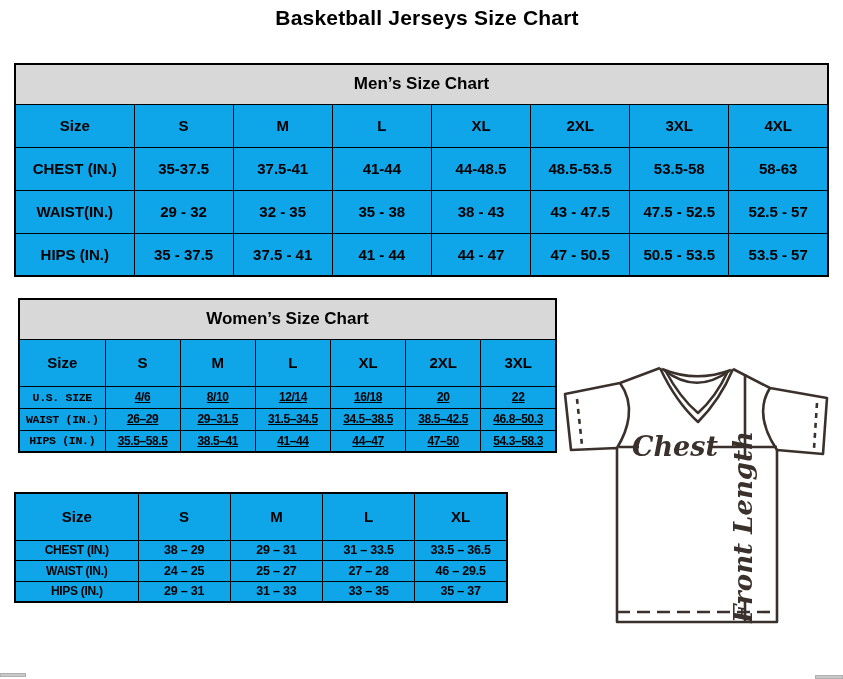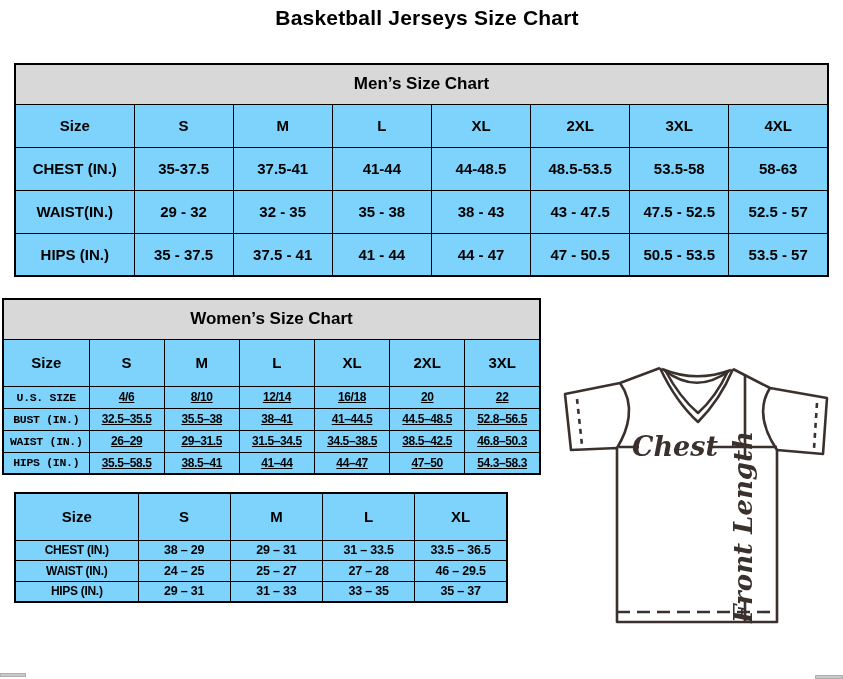--- a/index.html
+++ b/index.html
@@ -6,21 +6,21 @@
   #page{
     position:relative;width:843px;height:679px;background:#ffffff;overflow:hidden;
     font-family:"Liberation Sans",sans-serif;color:#000;
   }
   #page-title{
     position:absolute;left:0;top:6px;width:806px;text-align:center;
     font-size:21px;font-weight:bold;letter-spacing:.2px;margin-left:24px;
   }
   table.size-table{
     position:absolute;border-collapse:collapse;table-layout:fixed;
-    background:#7dd3fc;
+    background:#0ea5e9;
   }
   table.size-table td,table.size-table th{
     border:1.5px solid #000;text-align:center;vertical-align:middle;
     padding:0 2px;overflow:hidden;white-space:nowrap;
   }
   table.size-table{border:2px solid #000;}
   td.band-cell{
     background:#d8d8d8;font-weight:bold;font-size:17px;
   }
   th.col-head{font-weight:bold;font-size:15px;}
@@ -29,21 +29,21 @@
 
   
   #table-men{left:14px;top:63px;width:815px;}
   #table-men col.first{width:119px;}
   #table-men tr.band-row{height:40px;}
   #table-men tr.head-row{height:43px;}
   #table-men tr.data-row{height:43px;}
   #table-men td.row-label,#table-men td.cell{font-size:15px;}
 
   
-  #table-women{left:2px;top:298px;width:539px;}
+  #table-women{left:18px;top:298px;width:539px;}
   #table-women col.first{width:86px;}
   #table-women tr.band-row{height:40px;}
   #table-women tr.head-row{height:47px;}
   #table-women tr.data-row{height:22px;}
   #table-women td.row-label{font-size:11.5px;letter-spacing:-.3px;font-family:Liberation Mono, monospace;}
   #table-women td.cell{font-size:12px;letter-spacing:-.4px;text-decoration:underline;}
 
   
   #table-youth{left:14px;top:492px;width:494px;}
   #table-youth col.first{width:123px;}
@@ -156,29 +156,20 @@
         <tr class="data-row">
           <td class="row-label">U.S. SIZE</td>
           <td class="cell">4/6</td>
           <td class="cell">8/10</td>
           <td class="cell">12/14</td>
           <td class="cell">16/18</td>
           <td class="cell">20</td>
           <td class="cell">22</td>
         </tr>
         <tr class="data-row">
-          <td class="row-label">BUST (IN.)</td>
-          <td class="cell">32.5–35.5</td>
-          <td class="cell">35.5–38</td>
-          <td class="cell">38–41</td>
-          <td class="cell">41–44.5</td>
-          <td class="cell">44.5–48.5</td>
-          <td class="cell">52.8–56.5</td>
-        </tr>
-        <tr class="data-row">
           <td class="row-label">WAIST (IN.)</td>
           <td class="cell">26–29</td>
           <td class="cell">29–31.5</td>
           <td class="cell">31.5–34.5</td>
           <td class="cell">34.5–38.5</td>
           <td class="cell">38.5–42.5</td>
           <td class="cell">46.8–50.3</td>
         </tr>
         <tr class="data-row">
           <td class="row-label">HIPS (IN.)</td>

